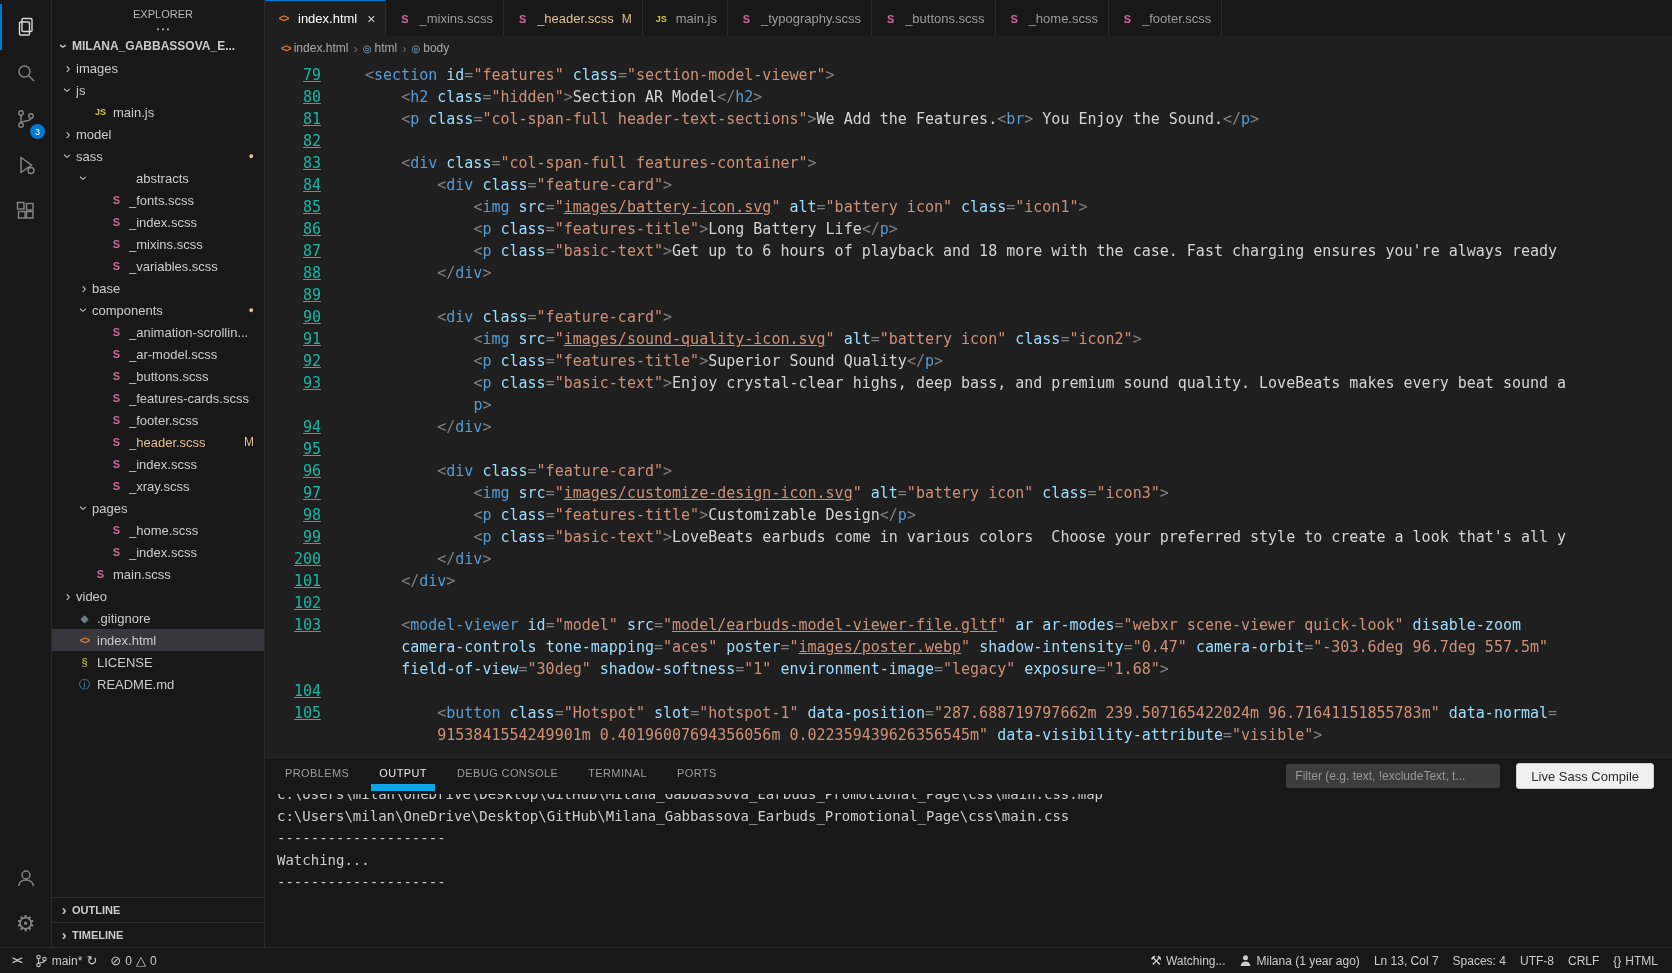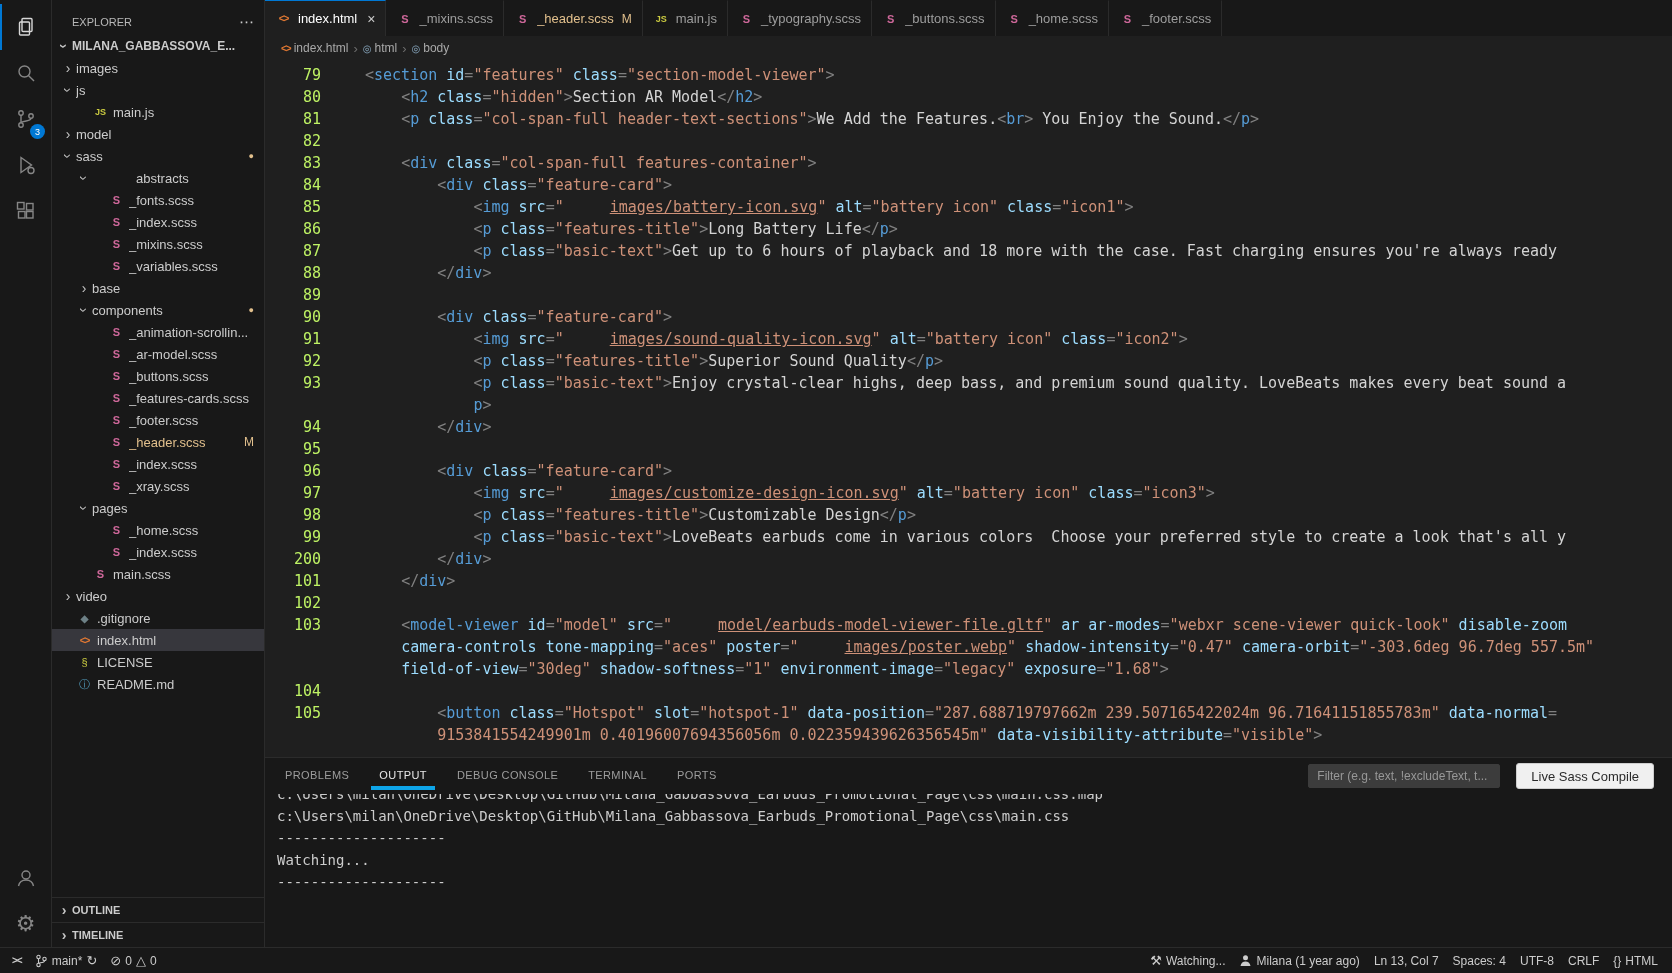--- a/index.html
+++ b/index.html
@@ -12,21 +12,21 @@
   .activitybar { width:52px; background:#181818; border-right:1px solid #2b2b2b; display:flex; flex-direction:column; align-items:stretch; padding-top:4px; flex-shrink:0; }
   .ab-item { height:46px; display:flex; align-items:center; justify-content:center; color:#868686; position:relative; border-left:2px solid transparent; border-right:2px solid transparent; }
   .ab-item.active { color:#d7d7d7; border-left:2px solid #0078d4; }
   .ab-item svg { stroke:currentColor; fill:none; stroke-width:1.4; }
   .ab-badge { position:absolute; right:4px; bottom:3px; background:#0078d4; color:#ffffff; font-size:9px; min-width:15px; height:15px; border-radius:8px; display:flex; align-items:center; justify-content:center; }
   .ab-spacer { flex:1; }
   .gear { font-size:22px; }
 
   
   .sidebar { width:213px; background:#181818; border-right:1px solid #2b2b2b; display:flex; flex-direction:column; font-size:13px; flex-shrink:0; }
-  .sb-header { height:35px; display:flex; align-items:center; justify-content:space-between; padding:8px 10px 0 20px; font-size:11px; color:#b8b8b8; flex-shrink:0; }
+  .sb-header { height:35px; display:flex; align-items:center; justify-content:space-between; padding:8px 10px 0 20px; font-size:11px; color:#b8b8b8; flex-shrink:0;flex-direction:column; }
   .sb-more { font-size:15px; color:#cccccc; cursor:pointer; }
   .sb-root { height:22px; display:flex; align-items:center; font-weight:bold; font-size:12px; color:#cccccc; padding-left:4px; flex-shrink:0; white-space:nowrap; overflow:hidden; }
   .tree { flex:1; overflow:hidden; }
   .trow { height:22px; display:flex; align-items:center; white-space:nowrap; cursor:pointer; }
   .trow.selected { background:#37373d; }
   .chev { display:inline-block; width:16px; text-align:center; color:#c5c5c5; font-size:14px; line-height:14px; flex-shrink:0; }
   .chev.open { transform:rotate(90deg); }
   .fi { display:inline-block; width:17px; text-align:center; font-weight:bold; font-size:9px; margin-right:4px; flex-shrink:0; }
   .fi-js { color:#cbcb41; }
   .fi-sass { color:#cd6799; font-size:11px; }
@@ -50,36 +50,36 @@
   .tab-mod { color:#e2c08d; font-size:12px; margin-left:2px; }
   .tab.gitmod .tab-label { color:#e2c08d; }
 
   .breadcrumb { height:24px; background:#1f1f1f; display:flex; align-items:center; padding-left:16px; font-size:12px; color:#a9a9a9; gap:3px; flex-shrink:0; white-space:nowrap; }
   .bc-sep { color:#6d6d6d; font-size:13px; margin:0 2px; }
   .bc-icon { color:#8fb0c9; font-size:10px; }
   .bc-icon.fi-html { color:#e37933; font-size:10px; font-weight:bold; letter-spacing:-1px; }
 
   .editor { flex:1; min-height:0; overflow:hidden; padding-top:4px; font-family:"DejaVu Sans Mono", monospace; font-size:15px; line-height:22px; cursor:text; }
   .coderow { display:flex; height:22px; }
-  .num { flex:0 0 100px; text-align:right; padding-right:44px; color:#bef264; }
+  .num { flex:0 0 100px; text-align:right; padding-right:44px; color:#14b8a6;text-decoration:underline; }
   .code { white-space:pre; overflow:hidden; color:#d4d4d4; }
   .tk-t { color:#569cd6; }
   .tk-a { color:#9cdcfe; }
   .tk-s { color:#ce9178; }
-  .tk-sl { color:#ce9178; text-decoration:underline;margin-left:46px; }
+  .tk-sl { color:#ce9178; text-decoration:underline; }
   .tk-p { color:#808080; }
   .tk-x { color:#d4d4d4; }
 
   
   .panel { height:190px; background:#181818; border-top:1px solid #2b2b2b; display:flex; flex-direction:column; flex-shrink:0; }
   .panel-header { height:36px; display:flex; align-items:center; padding:0 12px; gap:2px; flex-shrink:0; }
   .ptab { font-size:11px; letter-spacing:.4px; color:#9d9d9d; padding:6px 8px 5px; cursor:pointer; border-bottom:1px solid transparent; white-space:nowrap; }
-  .ptab.active { color:#e7e7e7; border-bottom:4px solid #0ea5e9; }
+  .ptab.active { color:#e7e7e7; border-bottom:7px solid #0ea5e9; }
   .panel-spacer { flex:1; }
-  .filter-input { width:192px; height:24px; background:#3c3c3c; border:1px solid #3c3c3c; border-radius:2px; color:#cccccc; font-size:12px; padding:0 8px; outline:none; font-family:"Liberation Sans", sans-serif; }
+  .filter-input { width:214px; height:24px; background:#3c3c3c; border:1px solid #3c3c3c; border-radius:2px; color:#cccccc; font-size:12px; padding:0 8px; outline:none; font-family:"Liberation Sans", sans-serif; }
   .filter-input::placeholder { color:#989898; }
   .sass-btn { height:26px; background:#f0f0f0; border:1px solid #cecece; color:#2b2b2b; font-size:13px; padding:12px 14px; display:flex; align-items:center; border-radius:3px; margin-left:14px; margin-right:6px; cursor:pointer; white-space:nowrap; }
   .panel-body { flex:1; overflow:hidden; padding-left:12px; font-family:"DejaVu Sans Mono", monospace; font-size:14px; line-height:22px; color:#cccccc; }
   .outline { white-space:pre; }
   .outline:first-child { margin-top:-11px; }
 
   
   .statusbar { height:26px; background:#181818; border-top:1px solid #2b2b2b; display:flex; align-items:center; font-size:12px; color:#cccccc; padding:0 10px 0 8px; gap:5px; flex-shrink:0; }
   .sbi { display:flex; align-items:center; gap:4px; padding:0 4px; height:100%; cursor:pointer; white-space:nowrap; }
   .sb-right { margin-left:auto; display:flex; align-items:center; gap:6px; height:100%; }

